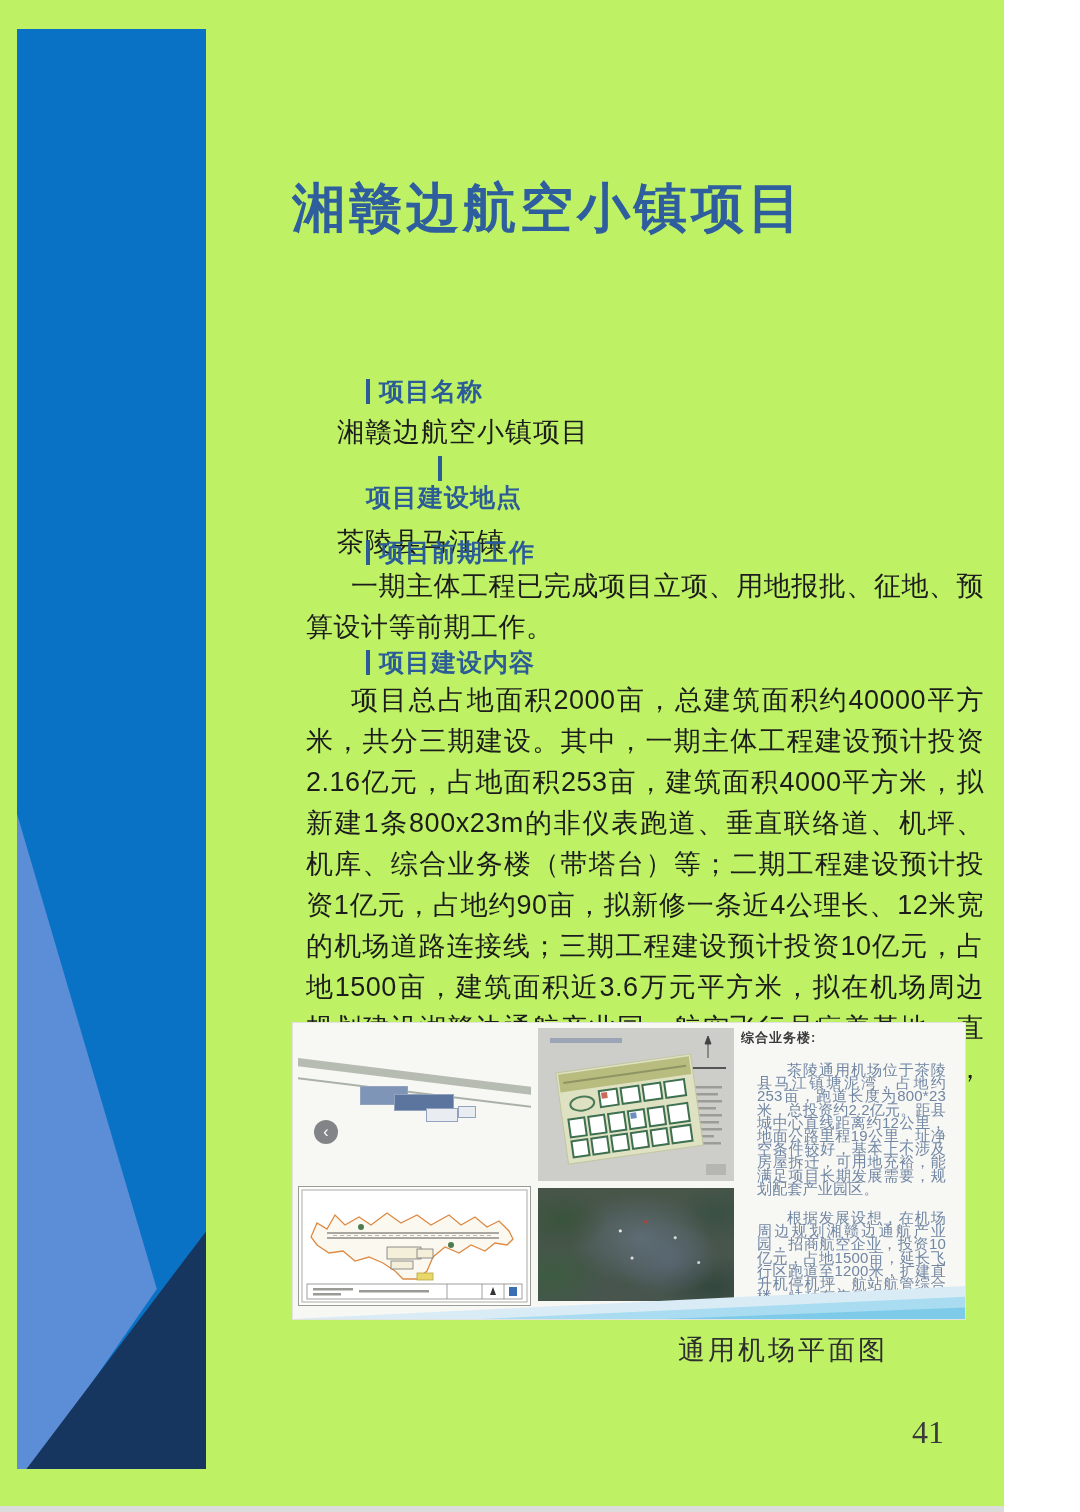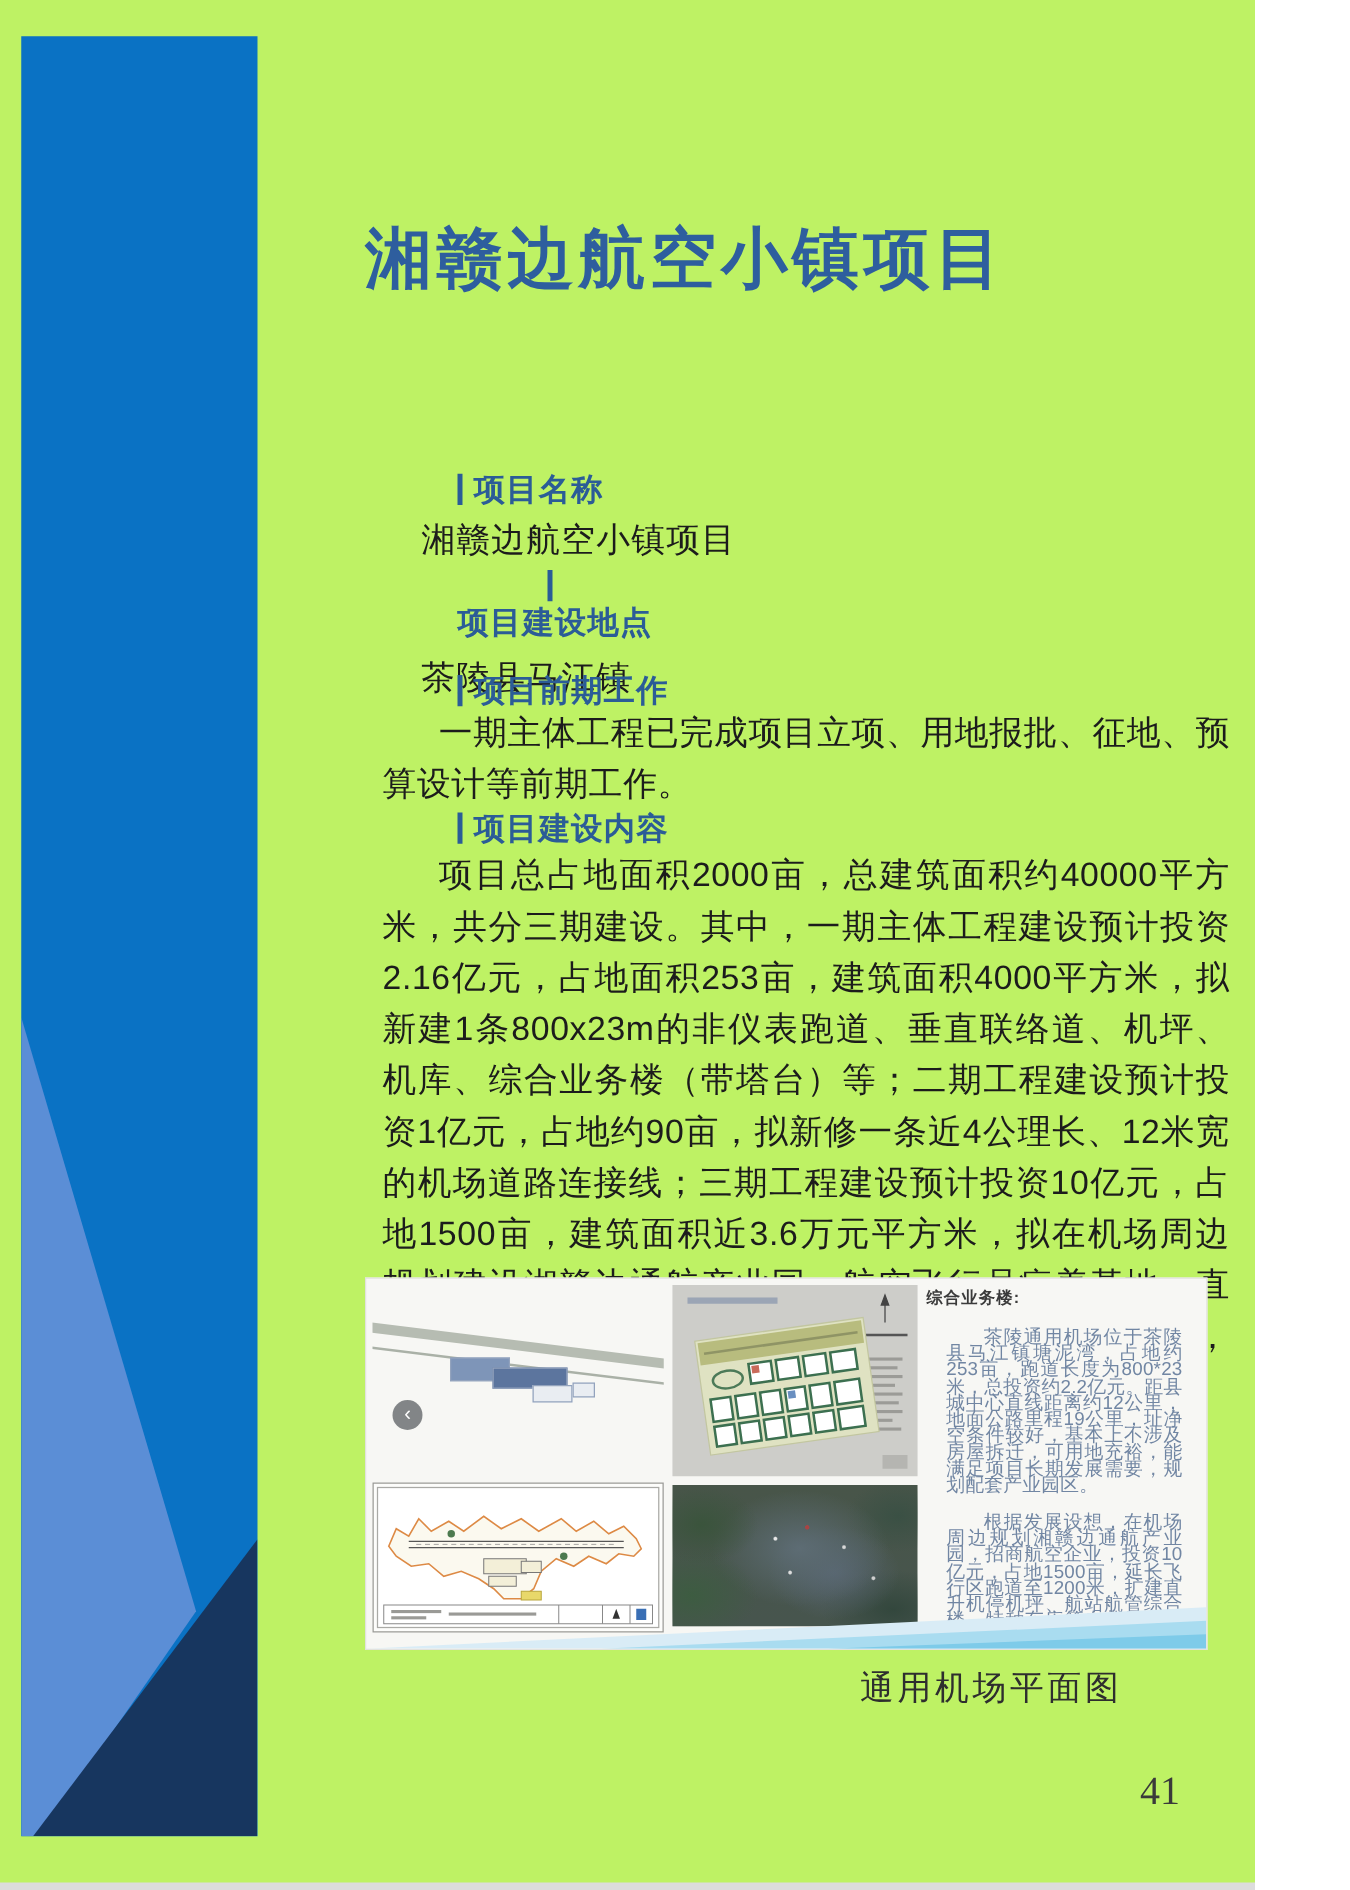--- a/index.html
+++ b/index.html
@@ -76,21 +76,21 @@
   .overview{position:absolute;left:448px;top:6px;width:221px;height:278px;overflow:hidden;}
   .overview h3{margin:0 0 4px 0;font-size:13px;color:#3b3b3b;letter-spacing:1px;}
   .overview p{margin:16px;font-size:15px;line-height:13.2px;color:#7186a3;text-align:justify;
     text-indent:2em;letter-spacing:0.2px;}
   
   .wave{position:absolute;left:0;bottom:0;width:100%;height:36px;}
   .wave .w1{position:absolute;inset:0;background:#d9ecf6;clip-path:polygon(0 100%,100% 8%,100% 100%);}
   .wave .w2{position:absolute;inset:0;background:#a9dcf0;clip-path:polygon(28% 100%,100% 38%,100% 100%);}
   .wave .w3{position:absolute;inset:0;background:#7ecbe9;clip-path:polygon(55% 100%,100% 68%,100% 100%);}
   
-  .caption{position:absolute;right:106px;top:1332px;font-size:27px;color:#2e2e2e;letter-spacing:3px;}
+  .caption{position:absolute;right:116px;top:1332px;font-size:27px;color:#2e2e2e;letter-spacing:3px;}
   .pageno{position:absolute;left:912px;top:1414px;font-family:"Liberation Serif",serif;
     font-size:32px;color:#3a3a3a;text-align:center;}
   .bottom-rule{position:absolute;left:0;bottom:0;width:100%;height:6px;background:#dcdcdc;}
   svg{display:block;}
 </style>
 </head>
 <body>
 
 <div class="page">
 

